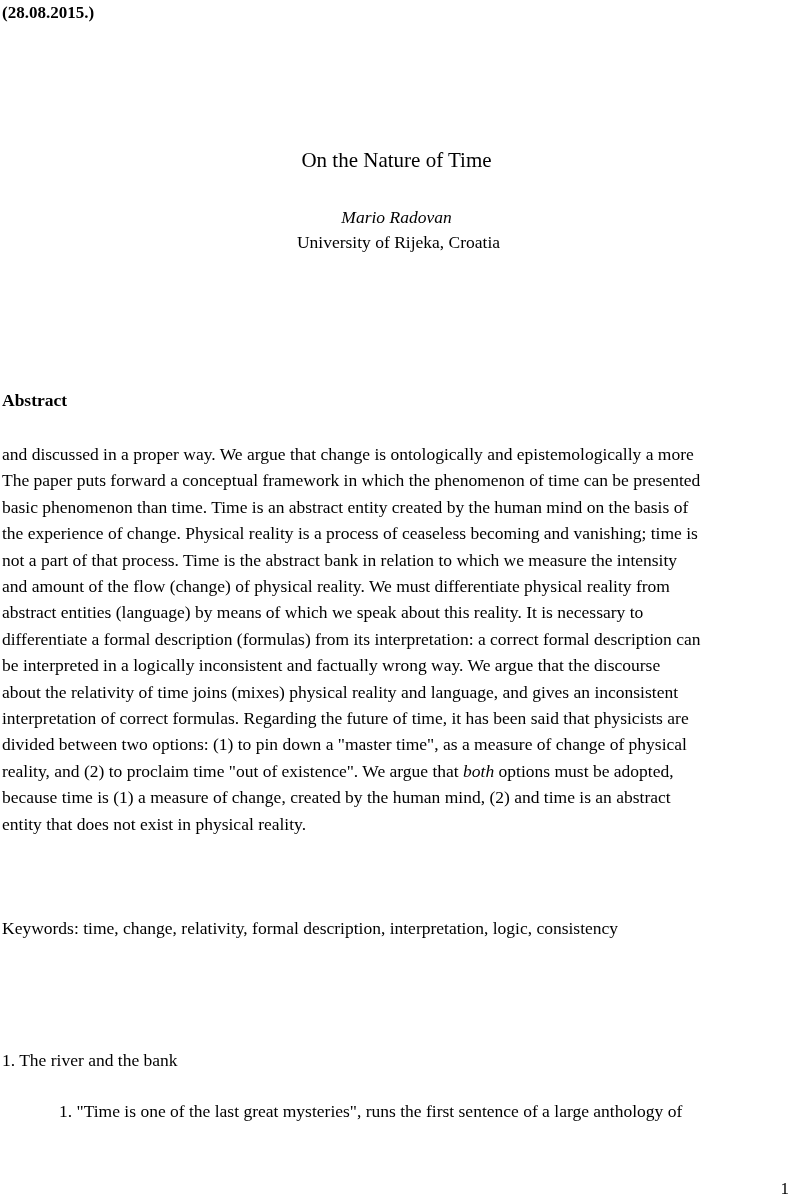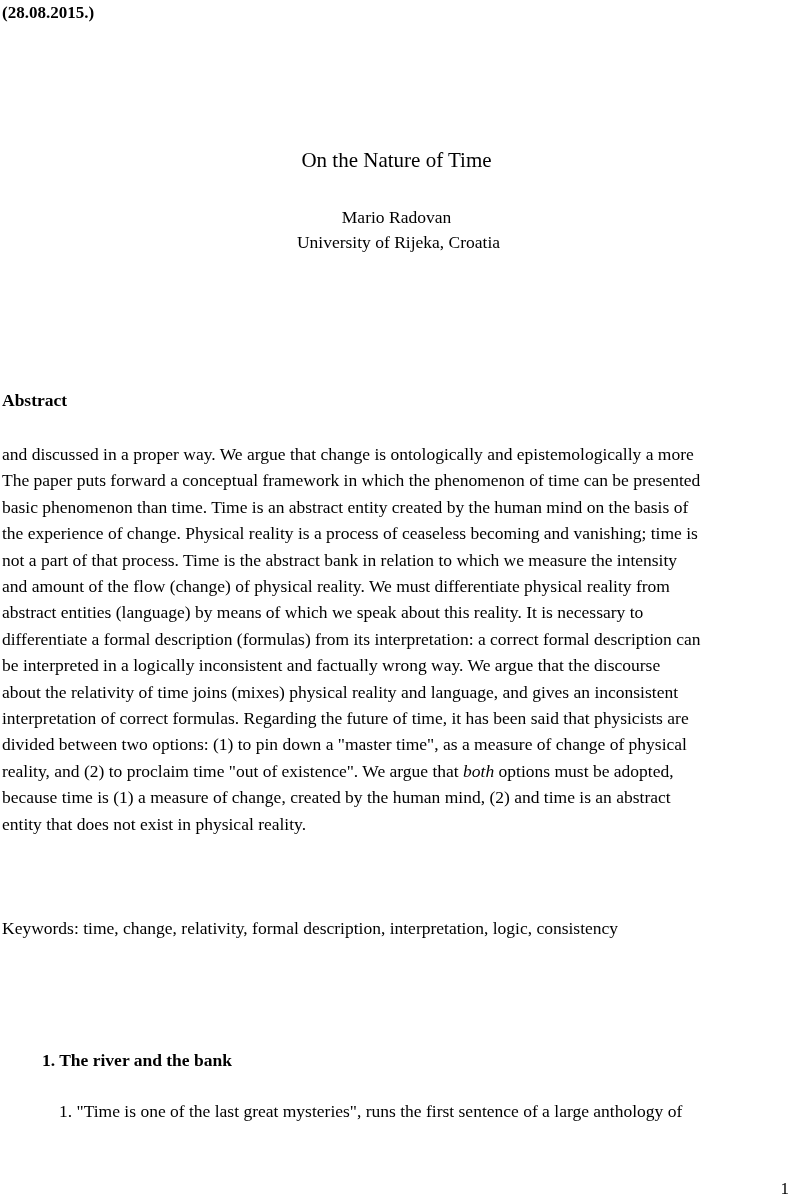--- a/index.html
+++ b/index.html
@@ -14,21 +14,21 @@
       position: absolute; top: 2px; left: 2px;
       font-size: 17px; line-height: 1.3; font-weight: bold;
     }
     .title {
       position: absolute; top: 148px; left: 0; width: 100%;
       text-align: center; font-size: 21px; font-weight: normal;
       margin: 0; line-height: 1.2;
     }
     .author {
       position: absolute; top: 206px; left: 0; width: 100%;
-      text-align: center; font-size: 17.5px; line-height: 1.3;
+      text-align: center; font-size: 17.5px; line-height: 1.3; font-style: italic;
     }
     .affiliation {
       position: absolute; top: 231px; left: 2px; width: 100%;
       text-align: center; font-size: 17.5px; line-height: 1.3;
     }
     .abstract-heading {
       position: absolute; top: 390px; left: 2px;
       font-size: 17.5px; font-weight: bold; line-height: 1.2;
     }
     .abstract-body {
@@ -37,21 +37,21 @@
     }
     .tline { line-height: 26.4px; white-space: nowrap; }
     .italic { font-style: italic; }
     .keywords {
       position: absolute; top: 917px; left: 2px;
       font-size: 17.5px; line-height: 1.3;
     }
     .bold { font-weight: normal; }
     .section-heading {
       position: absolute; top: 1050px; left: 2px;
-      font-size: 17.5px; font-weight: bold; line-height: 1.2; margin-left: 40px;
+      font-size: 17.5px; font-weight: normal; line-height: 1.2;
     }
     .body-para {
       position: absolute; top: 1098px; left: 2px; right: 0;
       font-size: 17.5px;
     }
     .indent { text-indent: 57px; }
     .page-number {
       position: absolute; top: 1179px; right: 4px;
       font-size: 17px; line-height: 1.2;
     }

